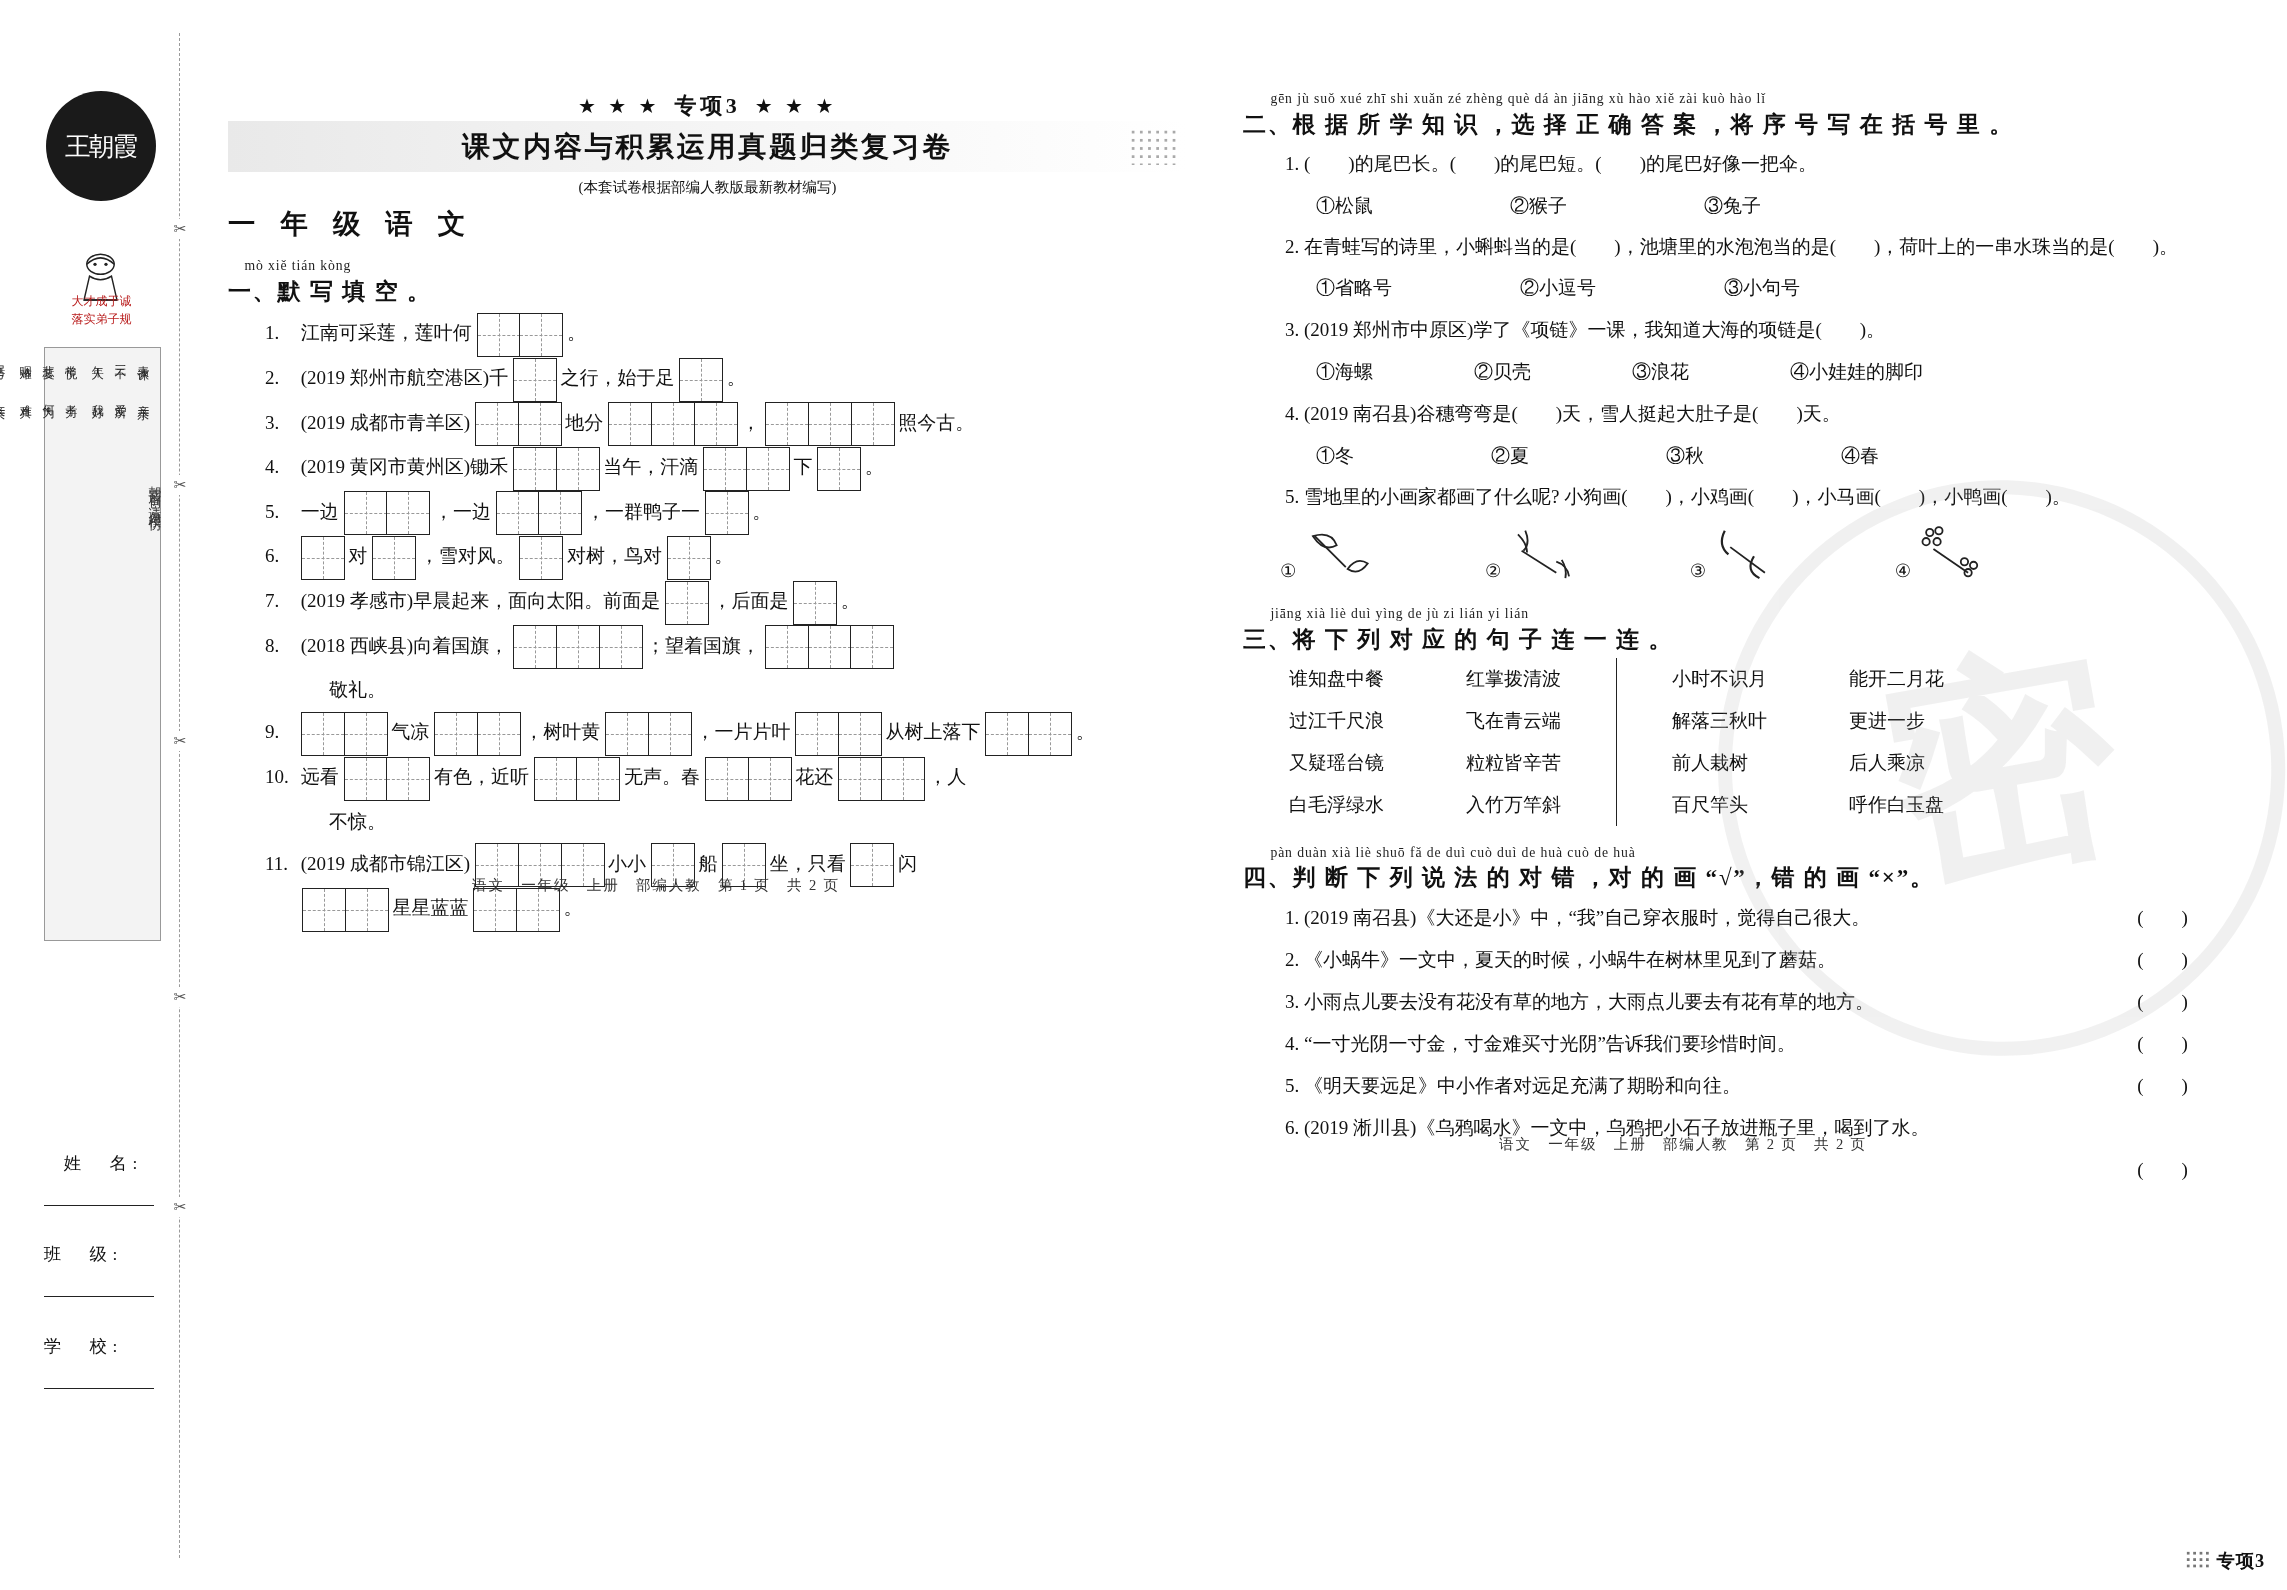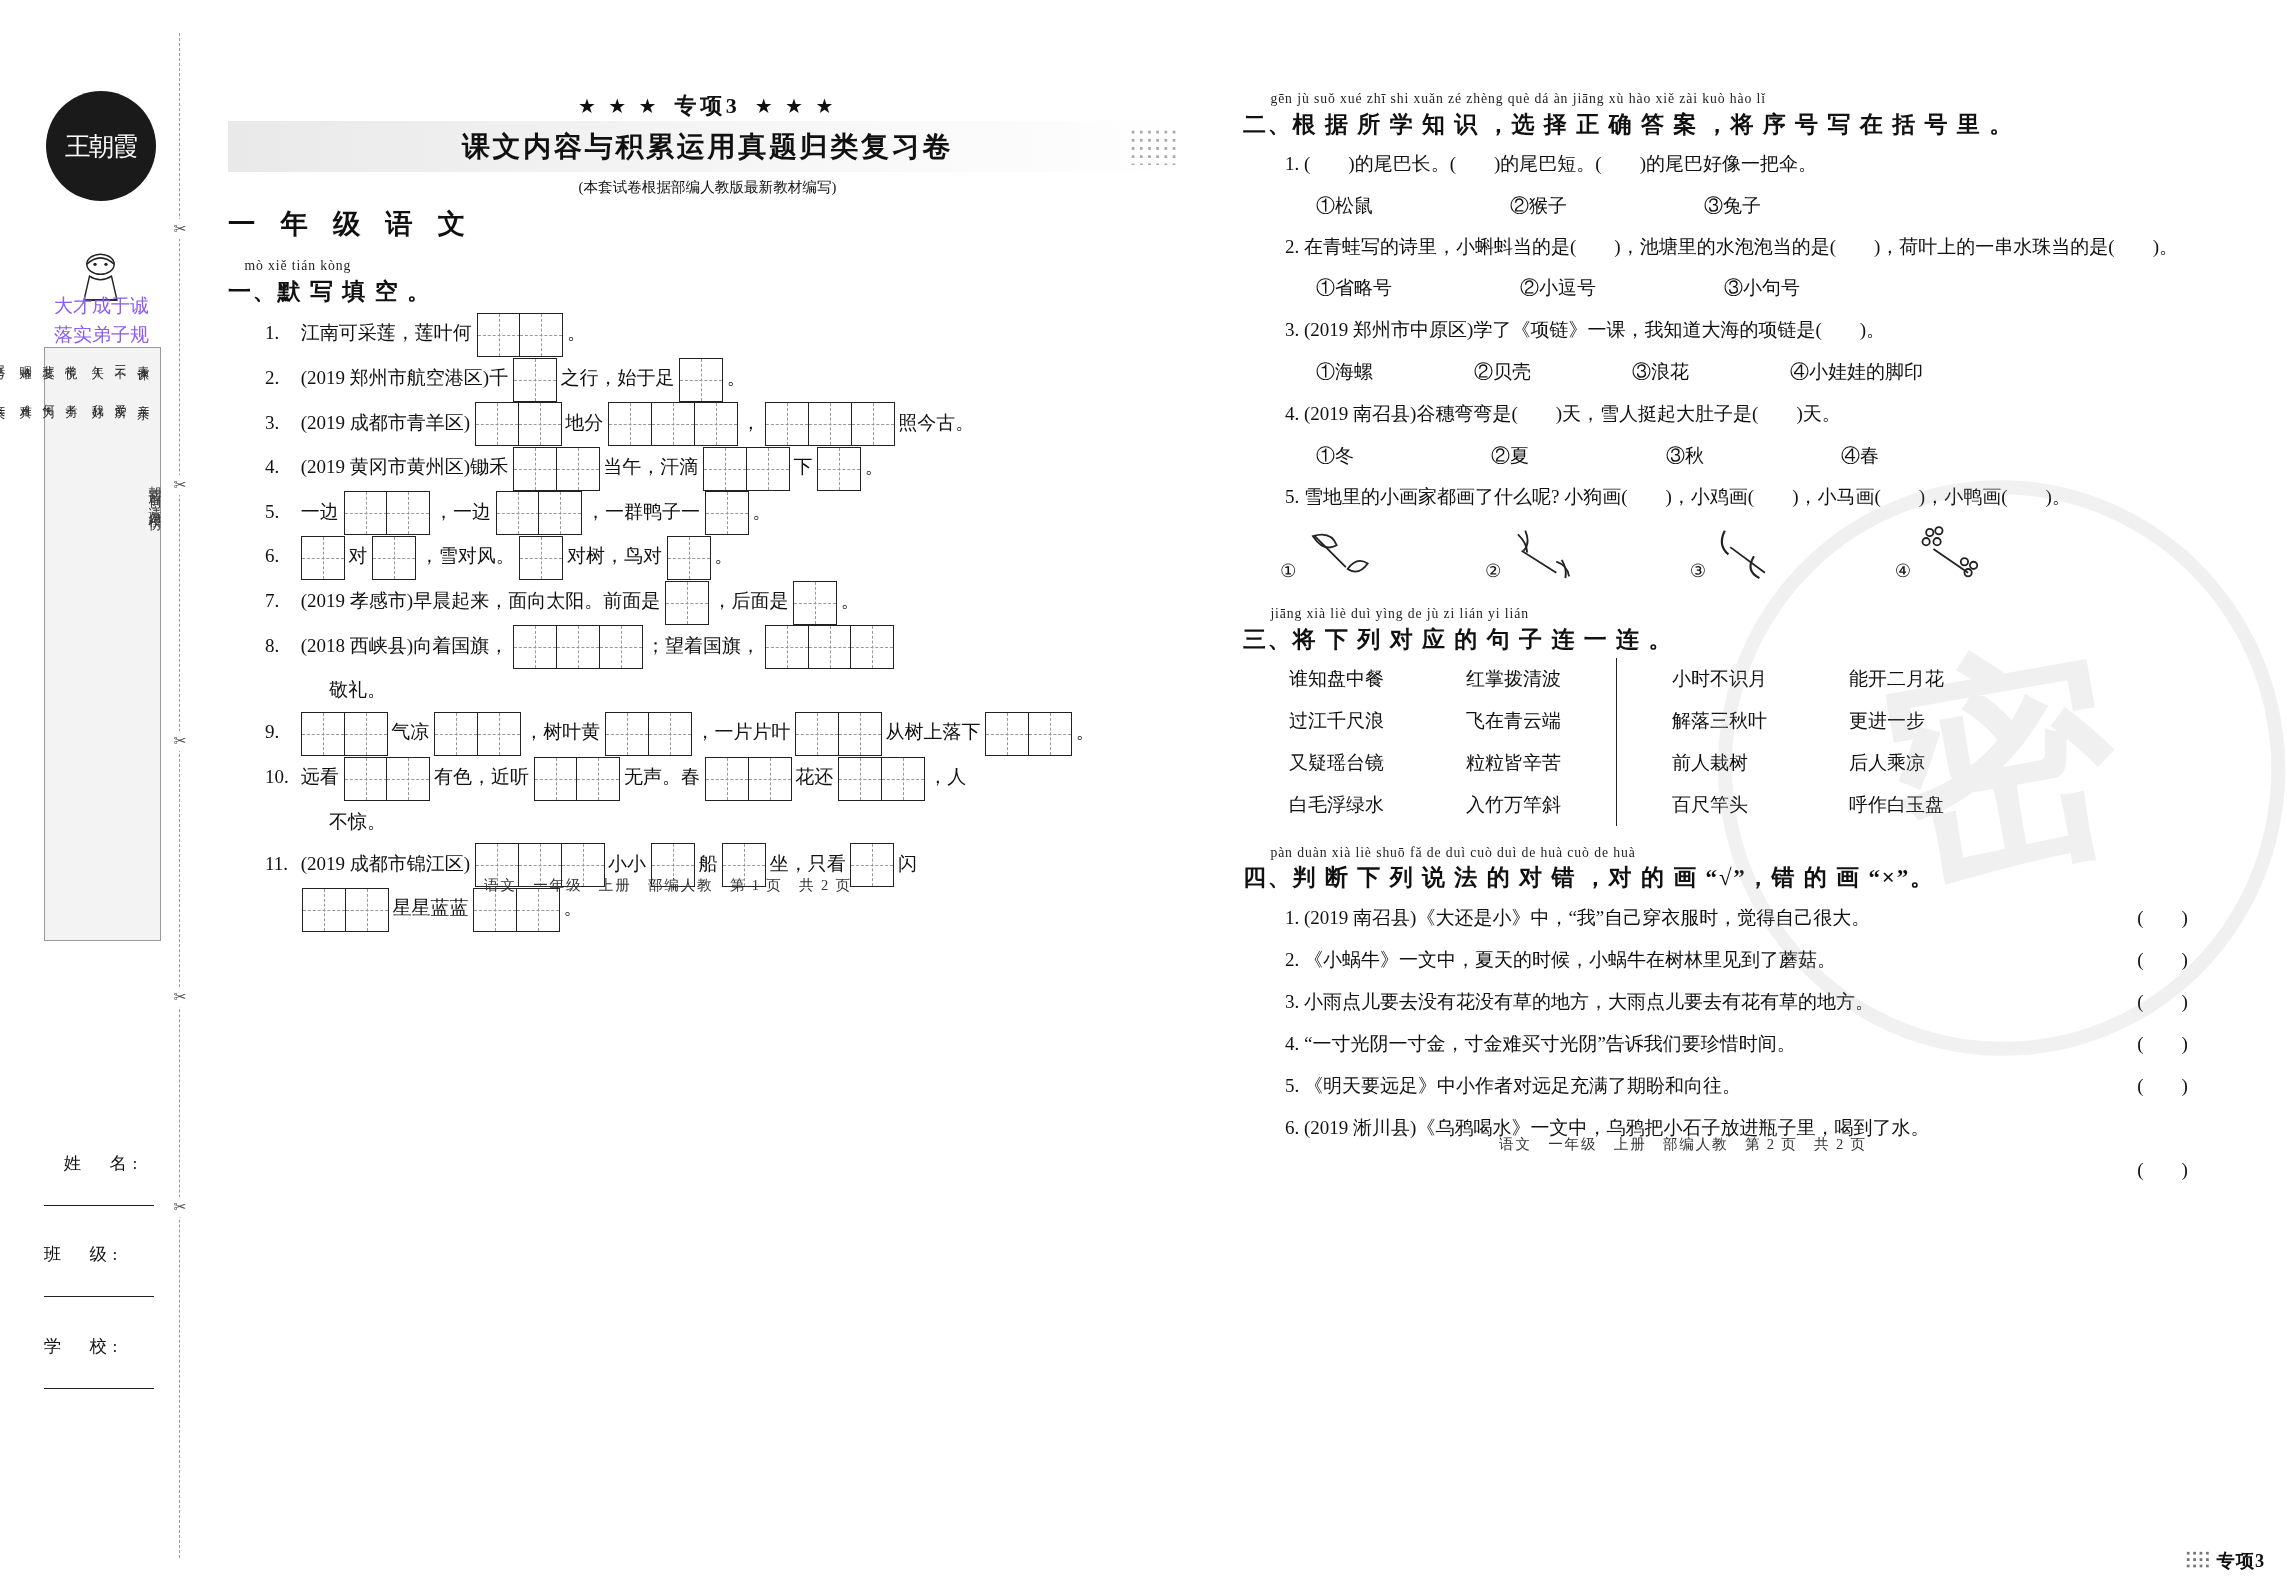--- a/index.html
+++ b/index.html
@@ -17,22 +17,22 @@
   .left-col{
     position:absolute;left:27.4px;top:18.3px;width:146px;height:1517px;
   }
   .seal-logo{
     position:absolute;left:18.3px;top:73px;width:110px;height:110px;border-radius:50%;
     background:#1a1a1a;color:#fff;display:flex;align-items:center;justify-content:center;
     font-size:25.6px;font-family:"DejaVu Serif",serif;letter-spacing:-1.8px;line-height:1;
     text-align:center;
   }
   .left-motto{
-    position:absolute;left:20px;top:274px;width:108px;font-size:19px;line-height:1.5;
-    text-align:center;color:#8b5cf6;
+    position:absolute;left:20px;top:274px;width:108px;font-size:12px;line-height:1.5;
+    text-align:center;color:#b91c1c;
   }
   .poem-box{
     position:absolute;left:16.4px;top:329px;width:117px;height:594px;
     border:0.9px solid #999;background:#f3f3f3;
     display:flex;flex-direction:row-reverse;justify-content:flex-start;
     padding:7.3px 3.7px;box-sizing:border-box;
   }
   .poem-col{
     writing-mode:vertical-rl;text-orientation:upright;
     font-size:12px;line-height:1.9;letter-spacing:2.7px;color:#222;
@@ -606,21 +606,21 @@
             <i class="v"></i>
           </span>
           <span class="grid gw">
             <i class="h"></i>
             <i class="v"></i>
           </span>
         </span>
       <span>。</span>
     </div>
 
-    <div class="footer" style="left:256px;bottom:37px;">语文　一年级　上册　部编人教　第 1 页　共 2 页</div>
+    <div class="footer" style="left:244px;bottom:37px;">语文　一年级　上册　部编人教　第 1 页　共 2 页</div>
   </div>
 
   <div style="position:absolute;left:1243px;top:91px;width:1005px;">
 
     <div class="watermark">
       <div class="wm-circle">
           <span>密</span>
         </div>
     </div>
 

